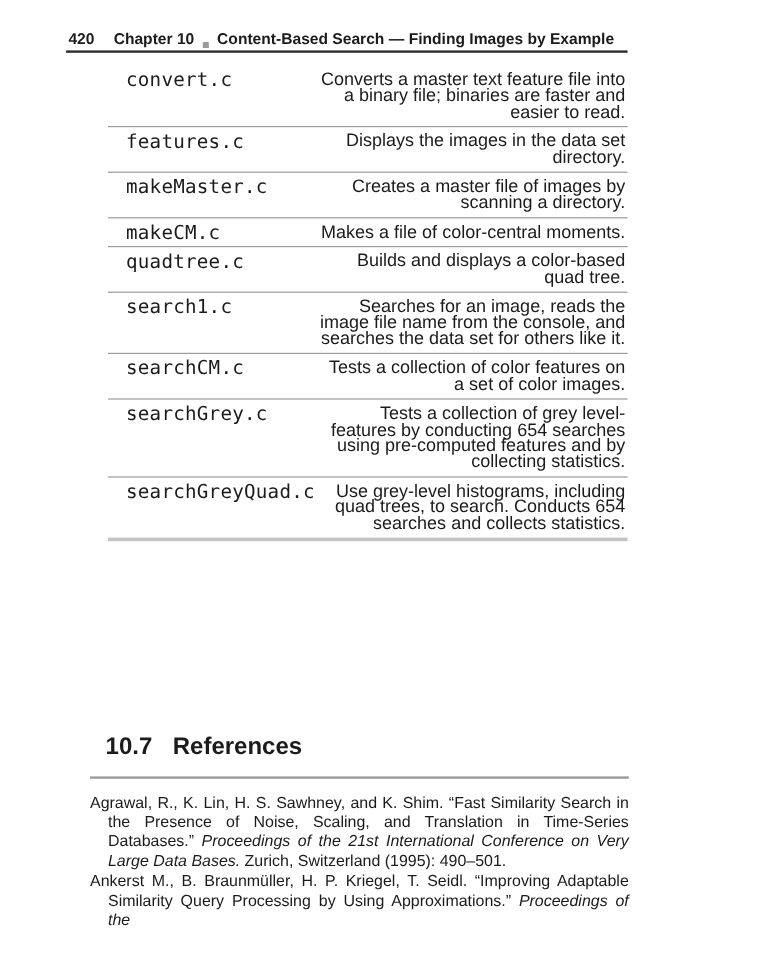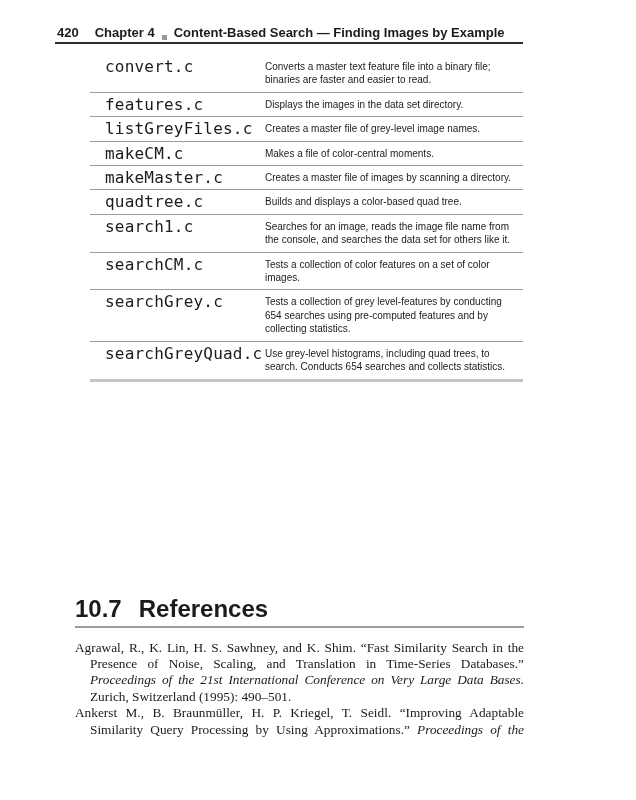--- a/index.html
+++ b/index.html
@@ -51,81 +51,78 @@
   }
   .files-table td.file{
     width:160px;
     padding-left:15px;
     font-family:"DejaVu Sans Mono","Liberation Mono",monospace;
     font-size:16px;line-height:13px;
     letter-spacing:0.2px;
   }
   .files-table td.desc{
     width:258px;
-    font-size:10px;line-height:13.4px;
+    font-size:15px;line-height:13.4px;
     padding-right:2px;
+    text-align:right;
   }
   
   .refs{
     position:absolute;left:75px;top:597px;width:449px;
   }
   .refs h2{
-    margin:0;padding:0;
-    font-size:24px;line-height:24px;font-weight:bold;
+    margin:13px;padding:0;
+    font-size:20px;line-height:24px;font-weight:bold;
     font-family:"Liberation Sans",sans-serif;
   }
   .refs h2 .sec-num{margin-right:17px;}
   .heading-rule{
     margin-top:5px;height:1.5px;width:449px;
     background:var(--heading-rule);
   }
   .ref-list{margin-top:12px;}
   .ref{
     margin:0;padding-left:15px;text-indent:-15px;
-    font-family:Liberation Serif, serif;
+    font-family:Liberation Sans, sans-serif;
     font-size:13.3px;line-height:16.4px;
     text-align:justify;
   }
   .ref .it{font-style:italic;}
   .ref.continued{text-align-last:justify;}
 </style>
 </head>
 <body>
 
 <div class="page">
 
   <div class="running-header">
     <span class="pageno">420</span>
-    <span class="chapter">Chapter 4</span>
+    <span class="chapter">Chapter 10</span>
     <span class="sq"></span>
     <span class="title">Content-Based Search — Finding Images by Example</span>
   </div>
   <div class="header-rule"></div>
 
   <table class="files-table">
     <tbody>
       <tr>
         <td class="file">convert.c</td>
         <td class="desc">Converts a master text feature file into a binary file; binaries are faster and easier to read.</td>
       </tr>
       <tr>
         <td class="file">features.c</td>
         <td class="desc">Displays the images in the data set directory.</td>
       </tr>
       <tr>
-        <td class="file">listGreyFiles.c</td>
-        <td class="desc">Creates a master file of grey-level image names.</td>
+        <td class="file">makeMaster.c</td>
+        <td class="desc">Creates a master file of images by scanning a directory.</td>
       </tr>
       <tr>
         <td class="file">makeCM.c</td>
         <td class="desc">Makes a file of color-central moments.</td>
-      </tr>
-      <tr>
-        <td class="file">makeMaster.c</td>
-        <td class="desc">Creates a master file of images by scanning a directory.</td>
       </tr>
       <tr>
         <td class="file">quadtree.c</td>
         <td class="desc">Builds and displays a color-based quad tree.</td>
       </tr>
       <tr>
         <td class="file">search1.c</td>
         <td class="desc">Searches for an image, reads the image file name from the console, and searches the data set for others like it.</td>
       </tr>
       <tr>

